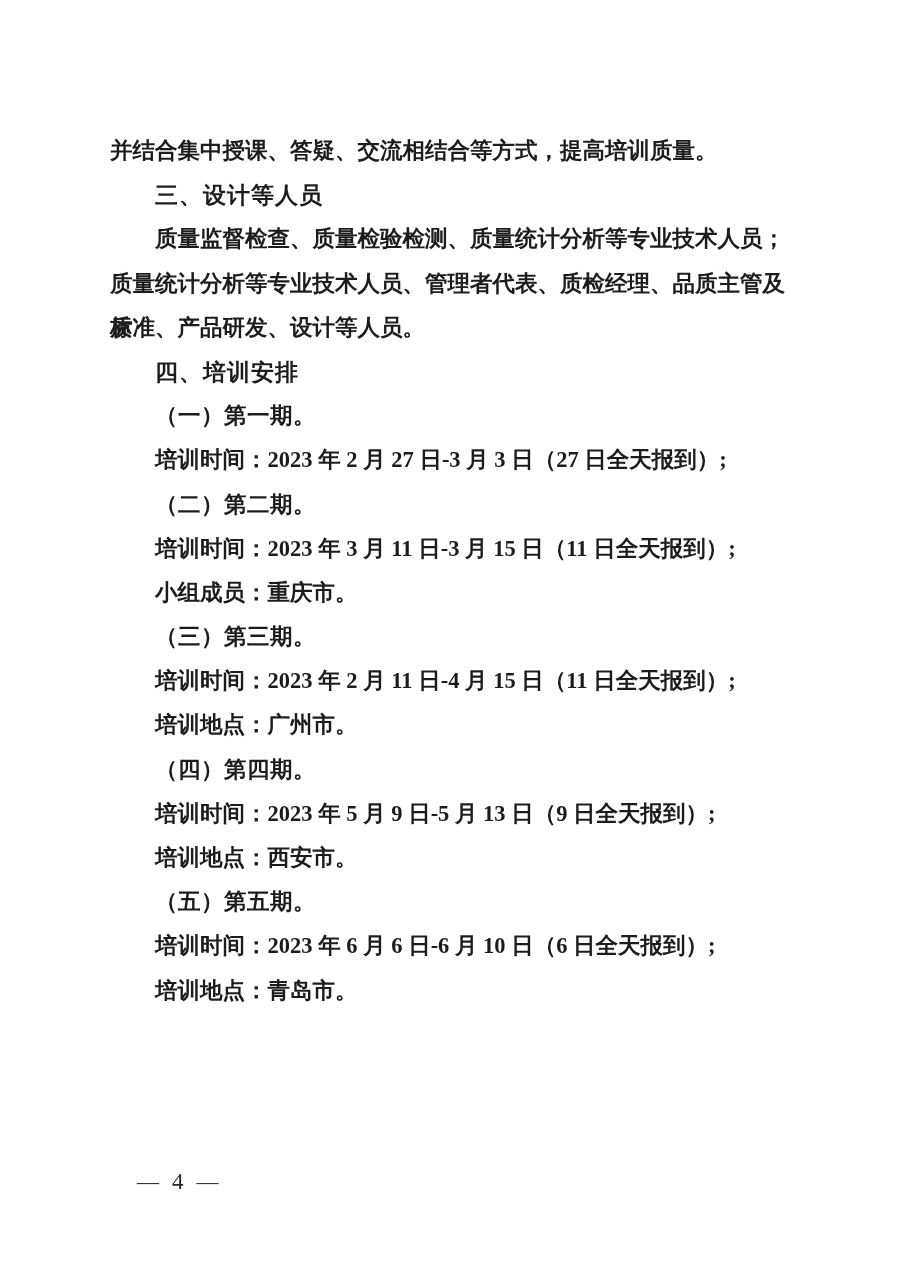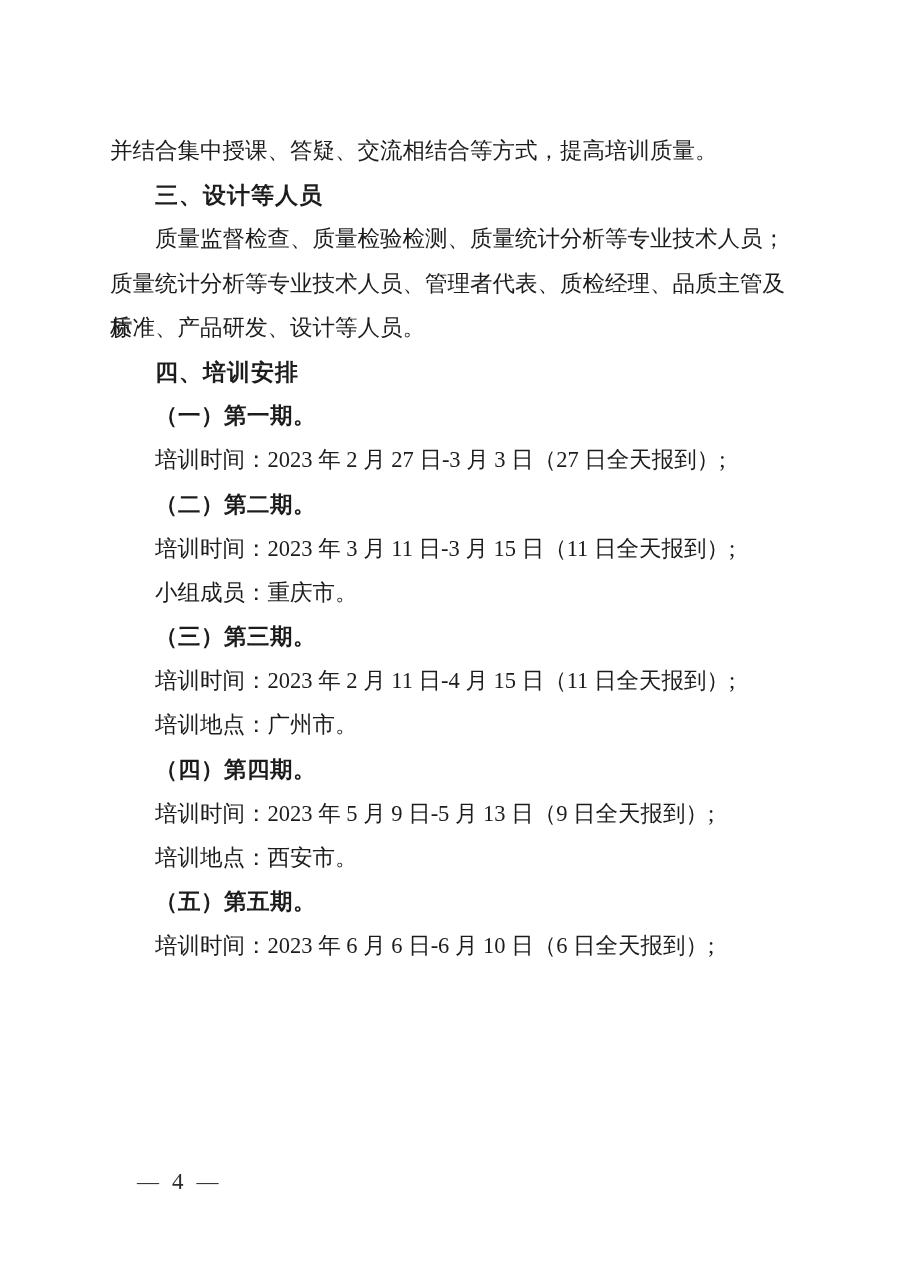--- a/index.html
+++ b/index.html
@@ -22,21 +22,21 @@
     left: 110px;
     width: 675px;
   }
   .line {
     height: 44.2px;
     line-height: 44.2px;
     font-size: 22.5px;
     margin: 0;
     padding: 0;
     white-space: nowrap;
-    font-weight: normal;
+    font-weight: bold;
   }
   .indent {
     text-indent: 45px;
   }
   .justify {
     white-space: normal;
     text-align: justify;
     text-align-last: justify;
   }
   .heading-sans {
@@ -89,19 +89,20 @@
     <p class="line session-title indent">（三）第三期。</p>
     <p class="line indent">培训时间：2023 年 2 月 11 日-4 月 15 日（11 日全天报到）;</p>
     <p class="line indent">培训地点：广州市。</p>
 
     <p class="line session-title indent">（四）第四期。</p>
     <p class="line indent">培训时间：2023 年 5 月 9 日-5 月 13 日（9 日全天报到）;</p>
     <p class="line indent">培训地点：西安市。</p>
 
     <p class="line session-title indent">（五）第五期。</p>
     <p class="line indent">培训时间：2023 年 6 月 6 日-6 月 10 日（6 日全天报到）;</p>
+    <p class="line indent">培训地点：青岛市。</p>
 
   </div>
 
   <div class="footer">
     <span>—</span><span class="num">4</span><span>—</span>
   </div>
 </div>
 
 </body></html>

